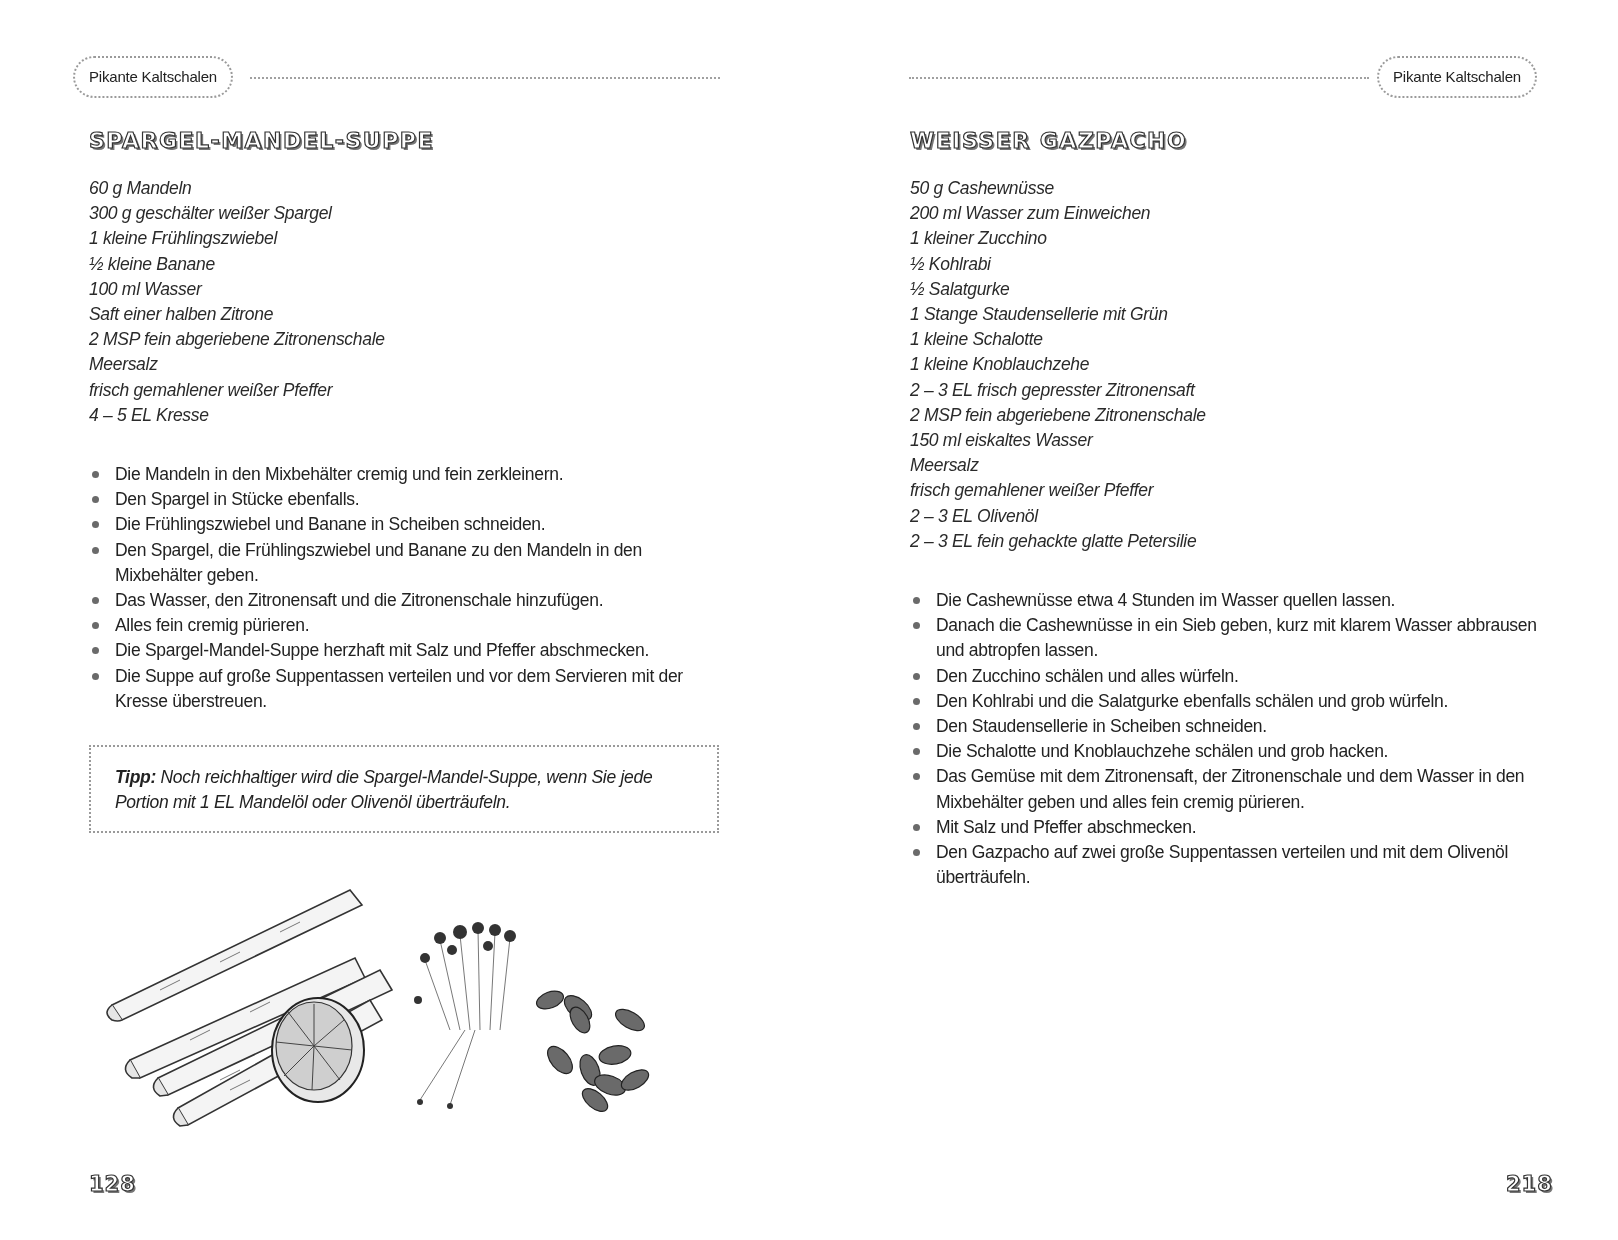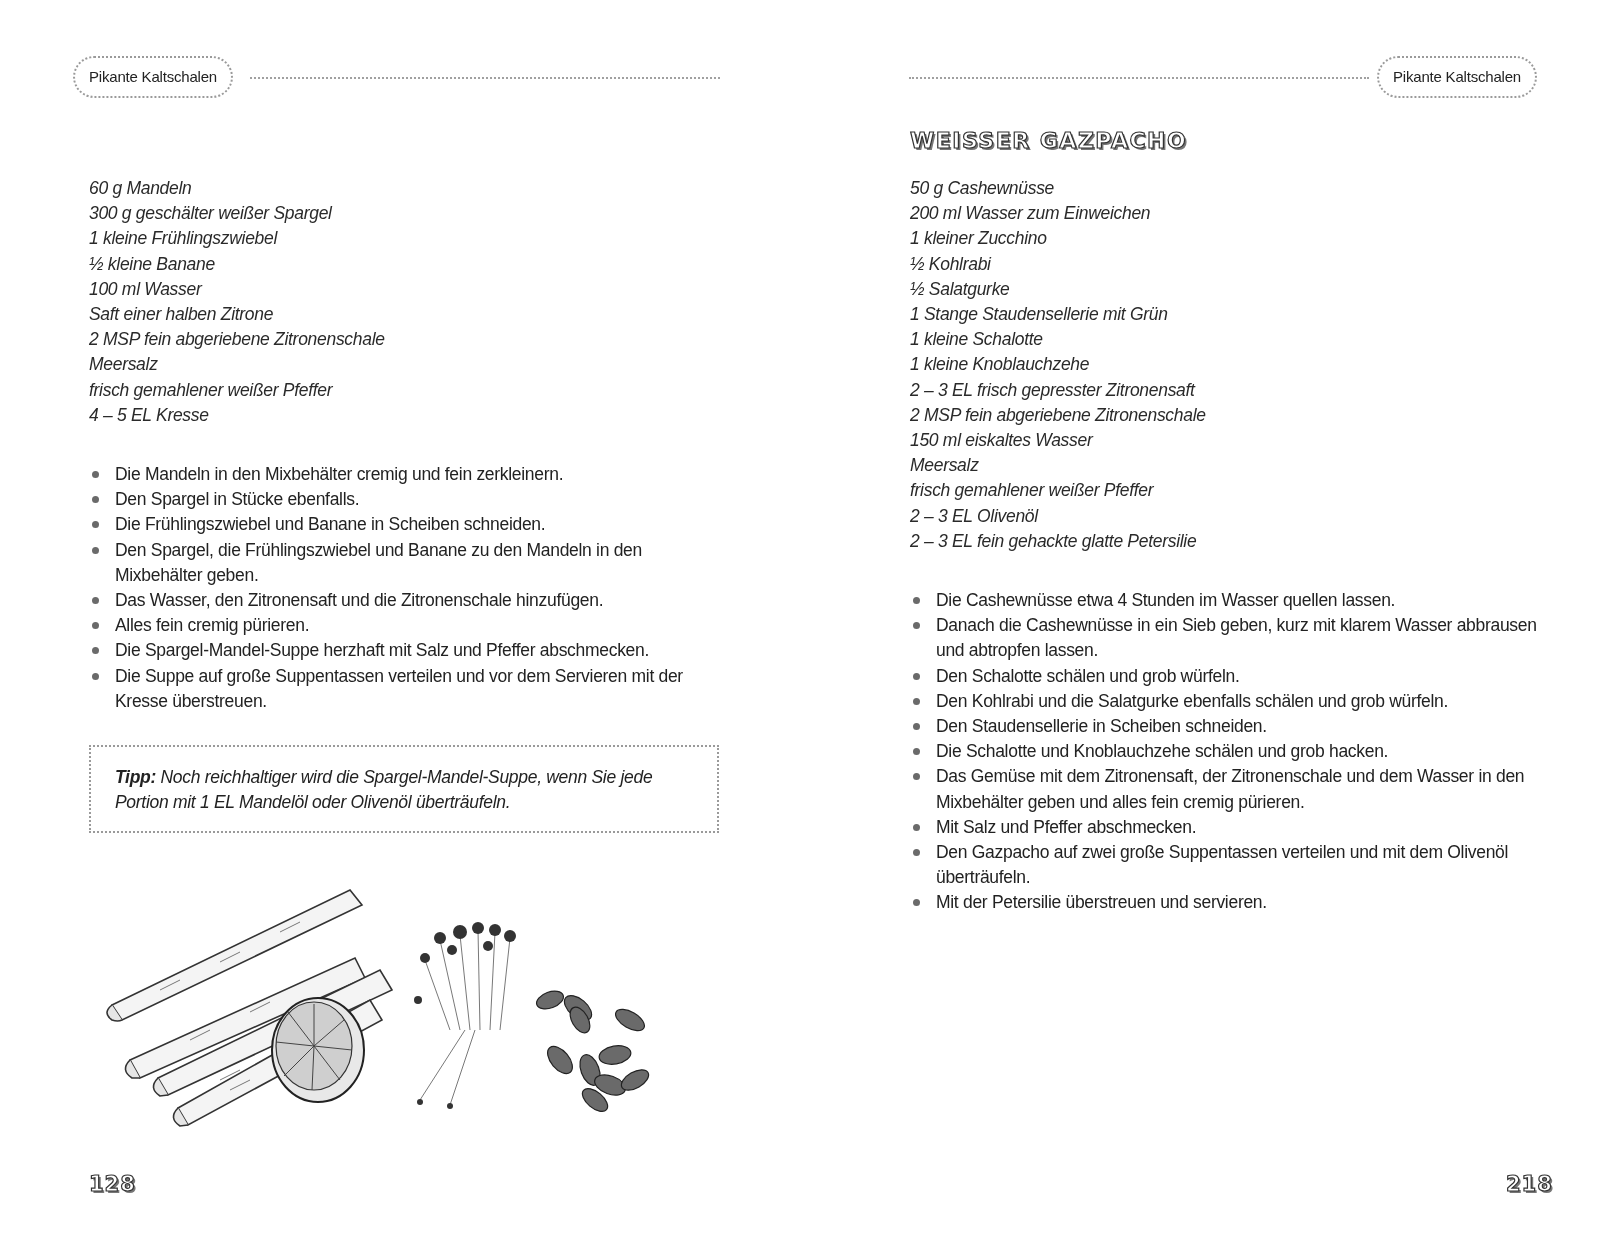--- a/index.html
+++ b/index.html
@@ -54,20 +54,21 @@
     font-size: 21px; color: #fff; -webkit-text-stroke: 1.2px #333; text-shadow: 2px 2px 0 #777; letter-spacing: 1px;
   }
 </style>
 </head>
 <body>
 
 <div class="page page-left">
   <div class="header-pill" style="left:73px;">Pikante Kaltschalen</div>
   <div class="header-rule" style="left:250px; width:470px;"></div>
 
+  <div class="recipe-title" style="left:89px;">Spargel-Mandel-Suppe</div>
 
   <ul class="ingredients" style="left:89px;">
     <li>60 g Mandeln</li>
     <li>300 g geschälter weißer Spargel</li>
     <li>1 kleine Frühlingszwiebel</li>
     <li>½ kleine Banane</li>
     <li>100 ml Wasser</li>
     <li>Saft einer halben Zitrone</li>
     <li>2 MSP fein abgeriebene Zitronenschale</li>
     <li>Meersalz</li>
@@ -188,24 +189,23 @@
     <li>150 ml eiskaltes Wasser</li>
     <li>Meersalz</li>
     <li>frisch gemahlener weißer Pfeffer</li>
     <li>2 – 3 EL Olivenöl</li>
     <li>2 – 3 EL fein gehackte glatte Petersilie</li>
   </ul>
 
   <ul class="steps" style="left:101px; top:588px; width:630px;">
     <li><span class="bullet"></span><span>Die Cashewnüsse etwa 4 Stunden im Wasser quellen lassen.</span></li>
     <li><span class="bullet"></span><span>Danach die Cashewnüsse in ein Sieb geben, kurz mit klarem Wasser abbrausen und abtropfen lassen.</span></li>
-    <li><span class="bullet"></span><span>Den Schalotte schälen und grob würfeln.</span></li>
+    <li><span class="bullet"></span><span>Den Zucchino schälen und alles würfeln.</span></li>
     <li><span class="bullet"></span><span>Den Kohlrabi und die Salatgurke ebenfalls schälen und grob würfeln.</span></li>
     <li><span class="bullet"></span><span>Den Staudensellerie in Scheiben schneiden.</span></li>
     <li><span class="bullet"></span><span>Die Schalotte und Knoblauchzehe schälen und grob hacken.</span></li>
     <li><span class="bullet"></span><span>Das Gemüse mit dem Zitronensaft, der Zitronenschale und dem Wasser in den Mixbehälter geben und alles fein cremig pürieren.</span></li>
     <li><span class="bullet"></span><span>Mit Salz und Pfeffer abschmecken.</span></li>
     <li><span class="bullet"></span><span>Den Gazpacho auf zwei große Suppentassen verteilen und mit dem Olivenöl überträufeln.</span></li>
-    <li><span class="bullet"></span><span>Mit der Petersilie überstreuen und servieren.</span></li>
   </ul>
 
   <div class="page-number" style="left:697px;">218</div>
 </div>
 
 </body></html>

